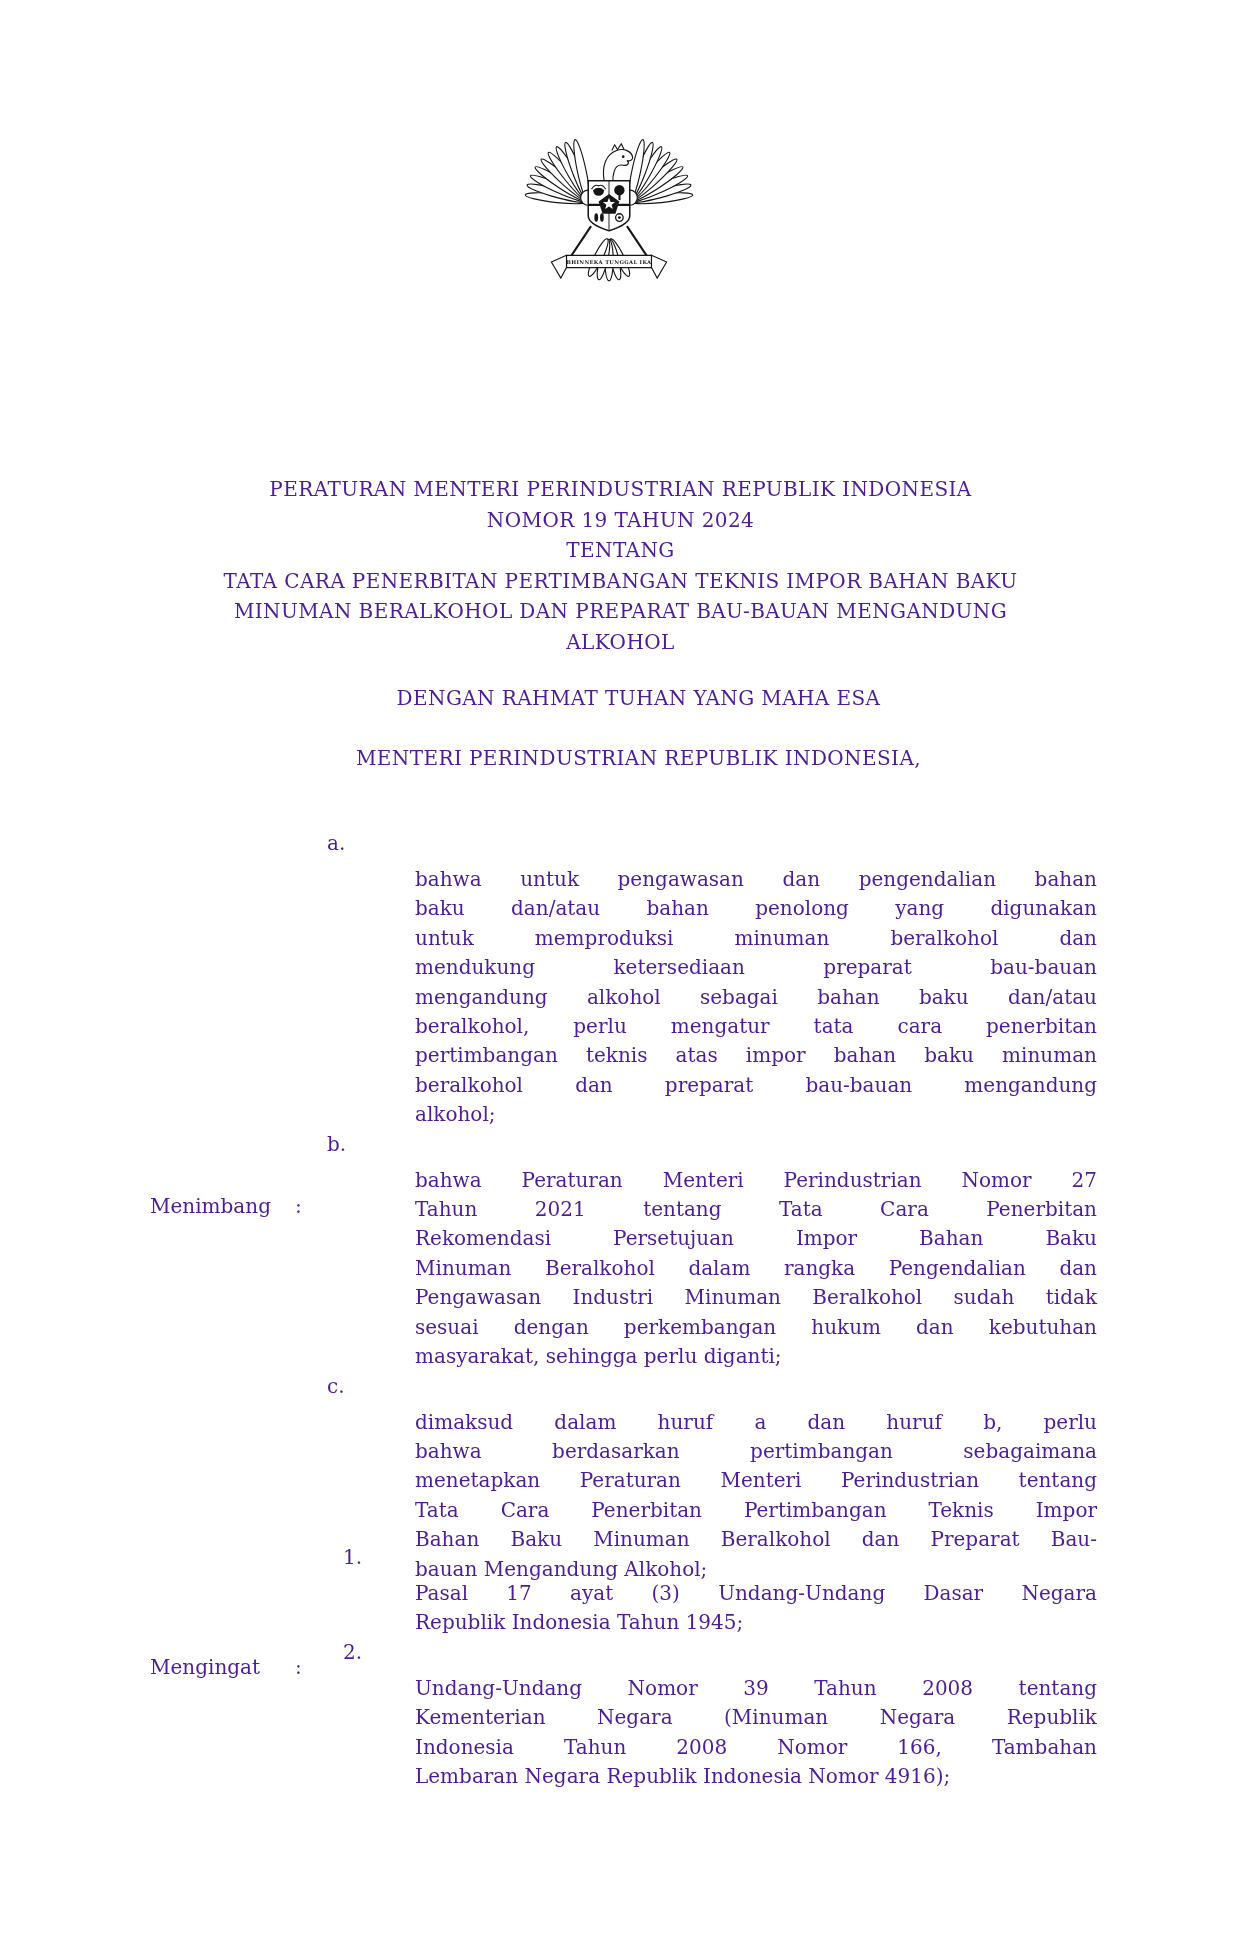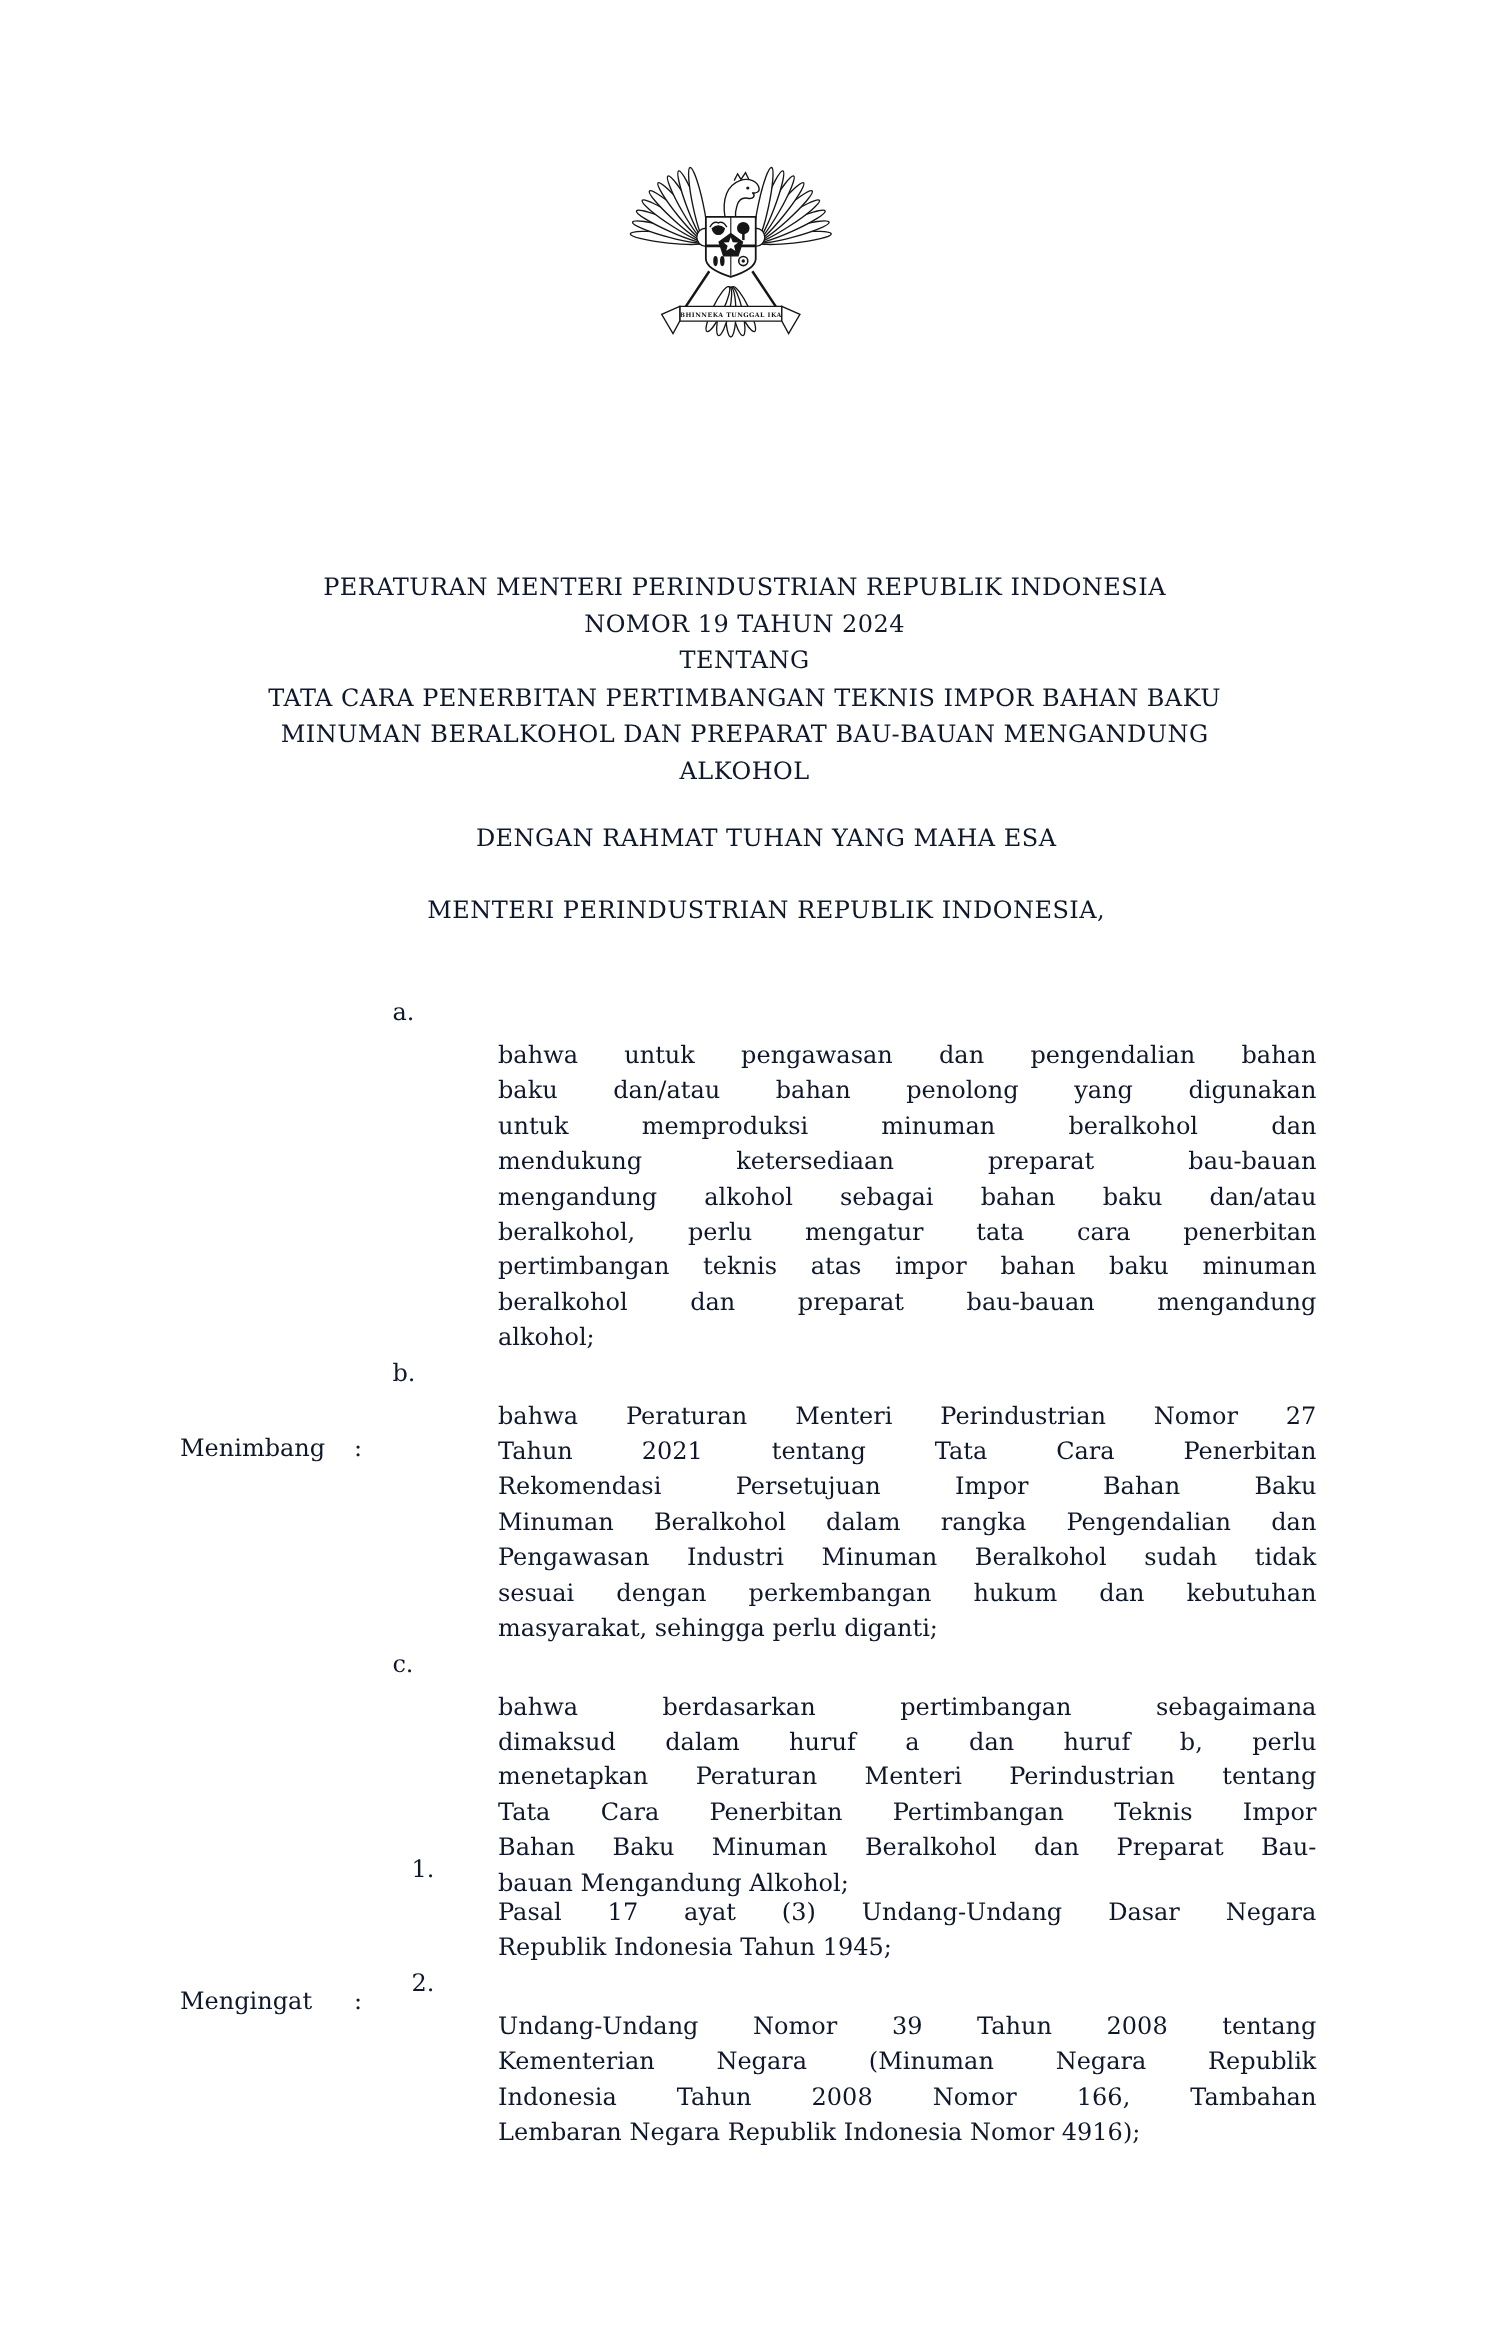--- a/index.html
+++ b/index.html
@@ -6,21 +6,21 @@
     margin: 0;
     padding: 0;
     background: #ffffff;
   }
   .page {
     position: relative;
     width: 1241px;
     height: 1950px;
     background: #ffffff;
     font-family: "DejaVu Serif", "Liberation Serif", serif;
-    color: #0f172a;
+    color: #4c1d95;
     overflow: hidden;
   }
   .emblem-wrap {
     position: absolute;
     top: 122px;
     left: 524px;
     width: 170px;
     height: 176px;
   }
   .title-block {
@@ -196,22 +196,22 @@
           <div class="ln">Minuman Beralkohol dalam rangka Pengendalian dan</div>
           <div class="ln">Pengawasan Industri Minuman Beralkohol sudah tidak</div>
           <div class="ln">sesuai dengan perkembangan hukum dan kebutuhan</div>
           <div class="ln last">masyarakat, sehingga perlu diganti;</div>
         </div>
       </div>
 
       <div class="item">
         <div class="marker">c.</div>
         <div class="itext">
+          <div class="ln">dimaksud dalam huruf a dan huruf b, perlu</div>
           <div class="ln">bahwa berdasarkan pertimbangan sebagaimana</div>
-          <div class="ln">dimaksud dalam huruf a dan huruf b, perlu</div>
           <div class="ln">menetapkan Peraturan Menteri Perindustrian tentang</div>
           <div class="ln">Tata Cara Penerbitan Pertimbangan Teknis Impor</div>
           <div class="ln">Bahan Baku Minuman Beralkohol dan Preparat Bau-</div>
           <div class="ln last">bauan Mengandung Alkohol;</div>
         </div>
       </div>
 
     </div>
   </div>
 

